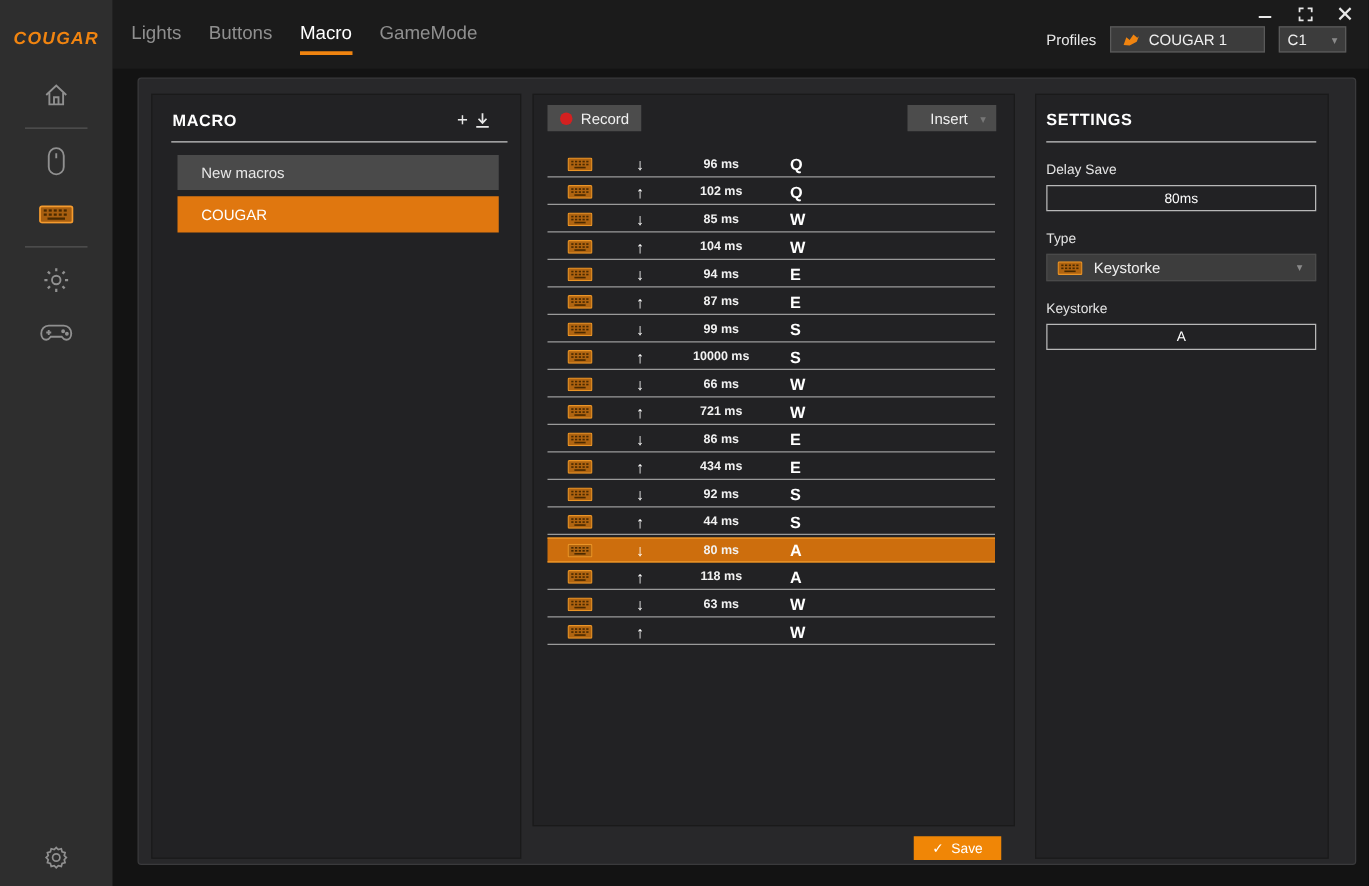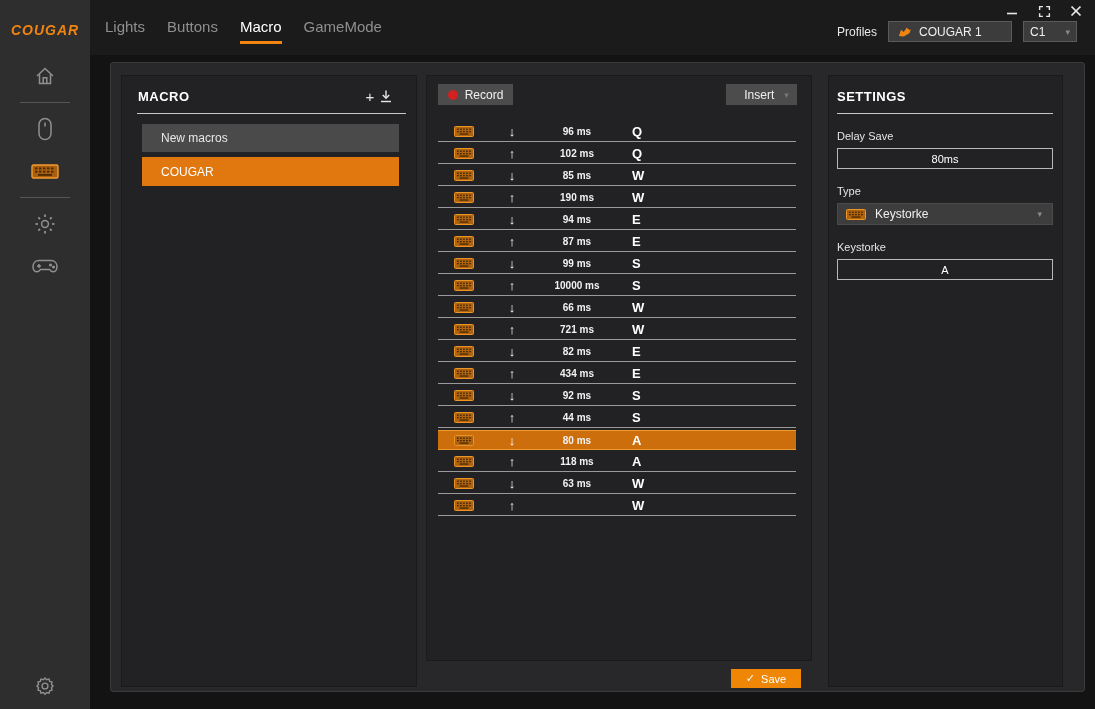--- a/index.html
+++ b/index.html
@@ -328,21 +328,21 @@
                   <rect x="3" y="5" width="1.8" height="1.3"></rect>
                   <rect x="6" y="5" width="1.8" height="1.3"></rect>
                   <rect x="9" y="5" width="1.8" height="1.3"></rect>
                   <rect x="12" y="5" width="1.8" height="1.3"></rect>
                   <rect x="15" y="5" width="1.8" height="1.3"></rect>
                   <rect x="5.5" y="7.4" width="9" height="1.3"></rect>
                 </g>
               </svg>
             </span>
             <span class="ev-arrow">↑</span>
-            <span class="ev-time">190 ms</span>
+            <span class="ev-time">104 ms</span>
             <span class="ev-key">W</span>
           </div>
 
           <div class="event-row">
             <span class="kb-icon">
               <svg width="20" height="11" viewBox="0 0 20 11">
                 <rect x="0.5" y="0.5" width="19" height="10" rx="1" fill="#b06410" stroke="#ea9426" stroke-width="1"></rect>
                 <g fill="#4a2a00">
                   <rect x="3" y="2.6" width="1.8" height="1.3"></rect>
                   <rect x="6" y="2.6" width="1.8" height="1.3"></rect>
@@ -496,21 +496,21 @@
                   <rect x="3" y="5" width="1.8" height="1.3"></rect>
                   <rect x="6" y="5" width="1.8" height="1.3"></rect>
                   <rect x="9" y="5" width="1.8" height="1.3"></rect>
                   <rect x="12" y="5" width="1.8" height="1.3"></rect>
                   <rect x="15" y="5" width="1.8" height="1.3"></rect>
                   <rect x="5.5" y="7.4" width="9" height="1.3"></rect>
                 </g>
               </svg>
             </span>
             <span class="ev-arrow">↓</span>
-            <span class="ev-time">82 ms</span>
+            <span class="ev-time">86 ms</span>
             <span class="ev-key">E</span>
           </div>
 
           <div class="event-row">
             <span class="kb-icon">
               <svg width="20" height="11" viewBox="0 0 20 11">
                 <rect x="0.5" y="0.5" width="19" height="10" rx="1" fill="#b06410" stroke="#ea9426" stroke-width="1"></rect>
                 <g fill="#4a2a00">
                   <rect x="3" y="2.6" width="1.8" height="1.3"></rect>
                   <rect x="6" y="2.6" width="1.8" height="1.3"></rect>

